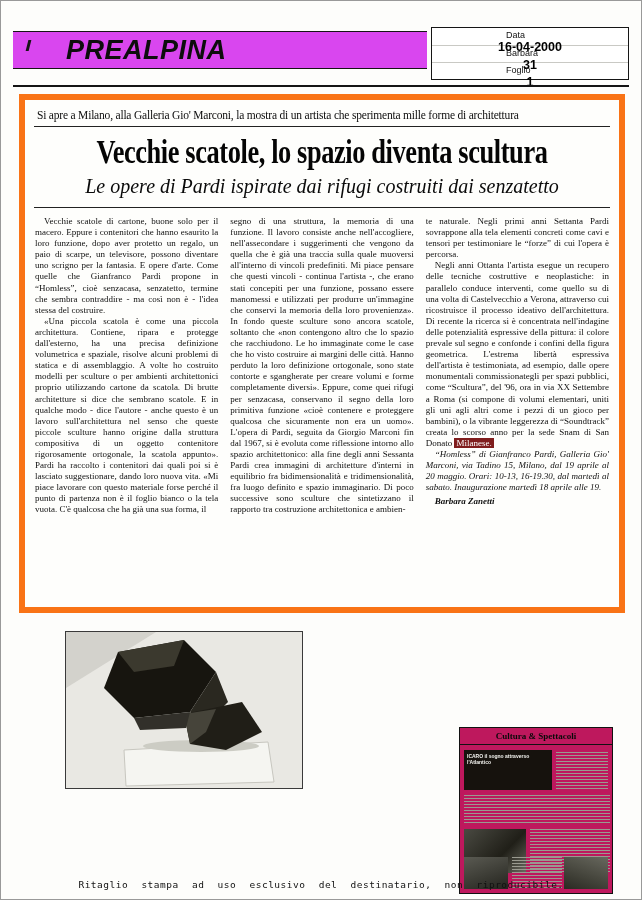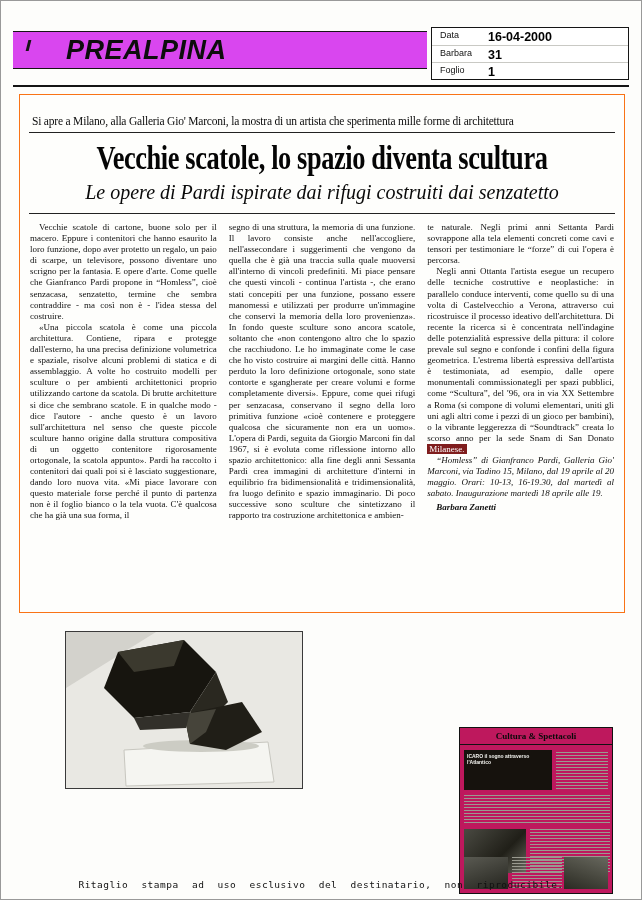--- a/index.html
+++ b/index.html
@@ -9,30 +9,30 @@
 
   
   .masthead-left { position:absolute; left:12px; top:30px; width:414px; height:38px;
                    border-top:1.5px solid #151515; border-bottom:1.5px solid #151515;
                    display:flex; align-items:center; background:#d946ef;gap:32px; }
   .logo-mark { display:inline-block; width:3px; height:11px; background:#151515; margin:0 4px 10px 14px; transform:skewX(-14deg); }
   .logo { font-family:"Liberation Sans", sans-serif; font-weight:700; font-style:italic;
           font-size:27px; letter-spacing:0.5px; color:#0d0d0d; }
 
   .meta-box { position:absolute; right:12px; top:26px; width:198px; border:1px solid #151515; background:#fff; }
-  .meta-row { display:flex; align-items:flex-start; height:17px; padding:2px 8px 0; }
+  .meta-row { display:flex; align-items:center; height:17px; padding:2px 8px 0;flex-direction:column; }
   .meta-row + .meta-row { border-top:1px solid #c9c9c4; }
   .meta-label { width:48px; font-family:"Liberation Sans", sans-serif; font-size:9px; color:#111; }
   .meta-value { font-family:"Liberation Sans", sans-serif; font-size:12.5px; font-weight:700; color:#000; }
 
   .main-rule { position:absolute; left:12px; right:12px; top:84px; height:2px; background:#141414; }
 
   
   .article { position:absolute; left:18px; top:93px; width:606px; height:519px;
-             border:1px solid #f97316; background:#fefefc; padding:12px 9px; }
+             border:6px solid #f97316; background:#fefefc; padding:1px 9px; }
   .kicker { font-size:11.5px; letter-spacing:-0.2px; padding:8px 3px 5px; border-bottom:1px solid #222;
             white-space:nowrap; overflow:hidden; color:#0c0c0c; }
   .headline { text-align:center; padding:7px 0 1px; white-space:nowrap; overflow:visible; }
   .headline-inner { display:inline-block; font-size:33px; font-weight:700; letter-spacing:-0.5px;
                     transform:scaleX(0.8); transform-origin:center; color:#050505; }
   .subhead { text-align:center; font-style:italic; font-size:20px; padding:3px 0 9px;
              border-bottom:1px solid #222; color:#0a0a0a; }
   .columns { display:flex; gap:12px; padding:8px 1px 0; height:400px; overflow:hidden; }
   .col { flex:1; text-align:justify; font-size:9px; line-height:11.1px; color:#101010; }
   .col p { text-indent:9px; }

